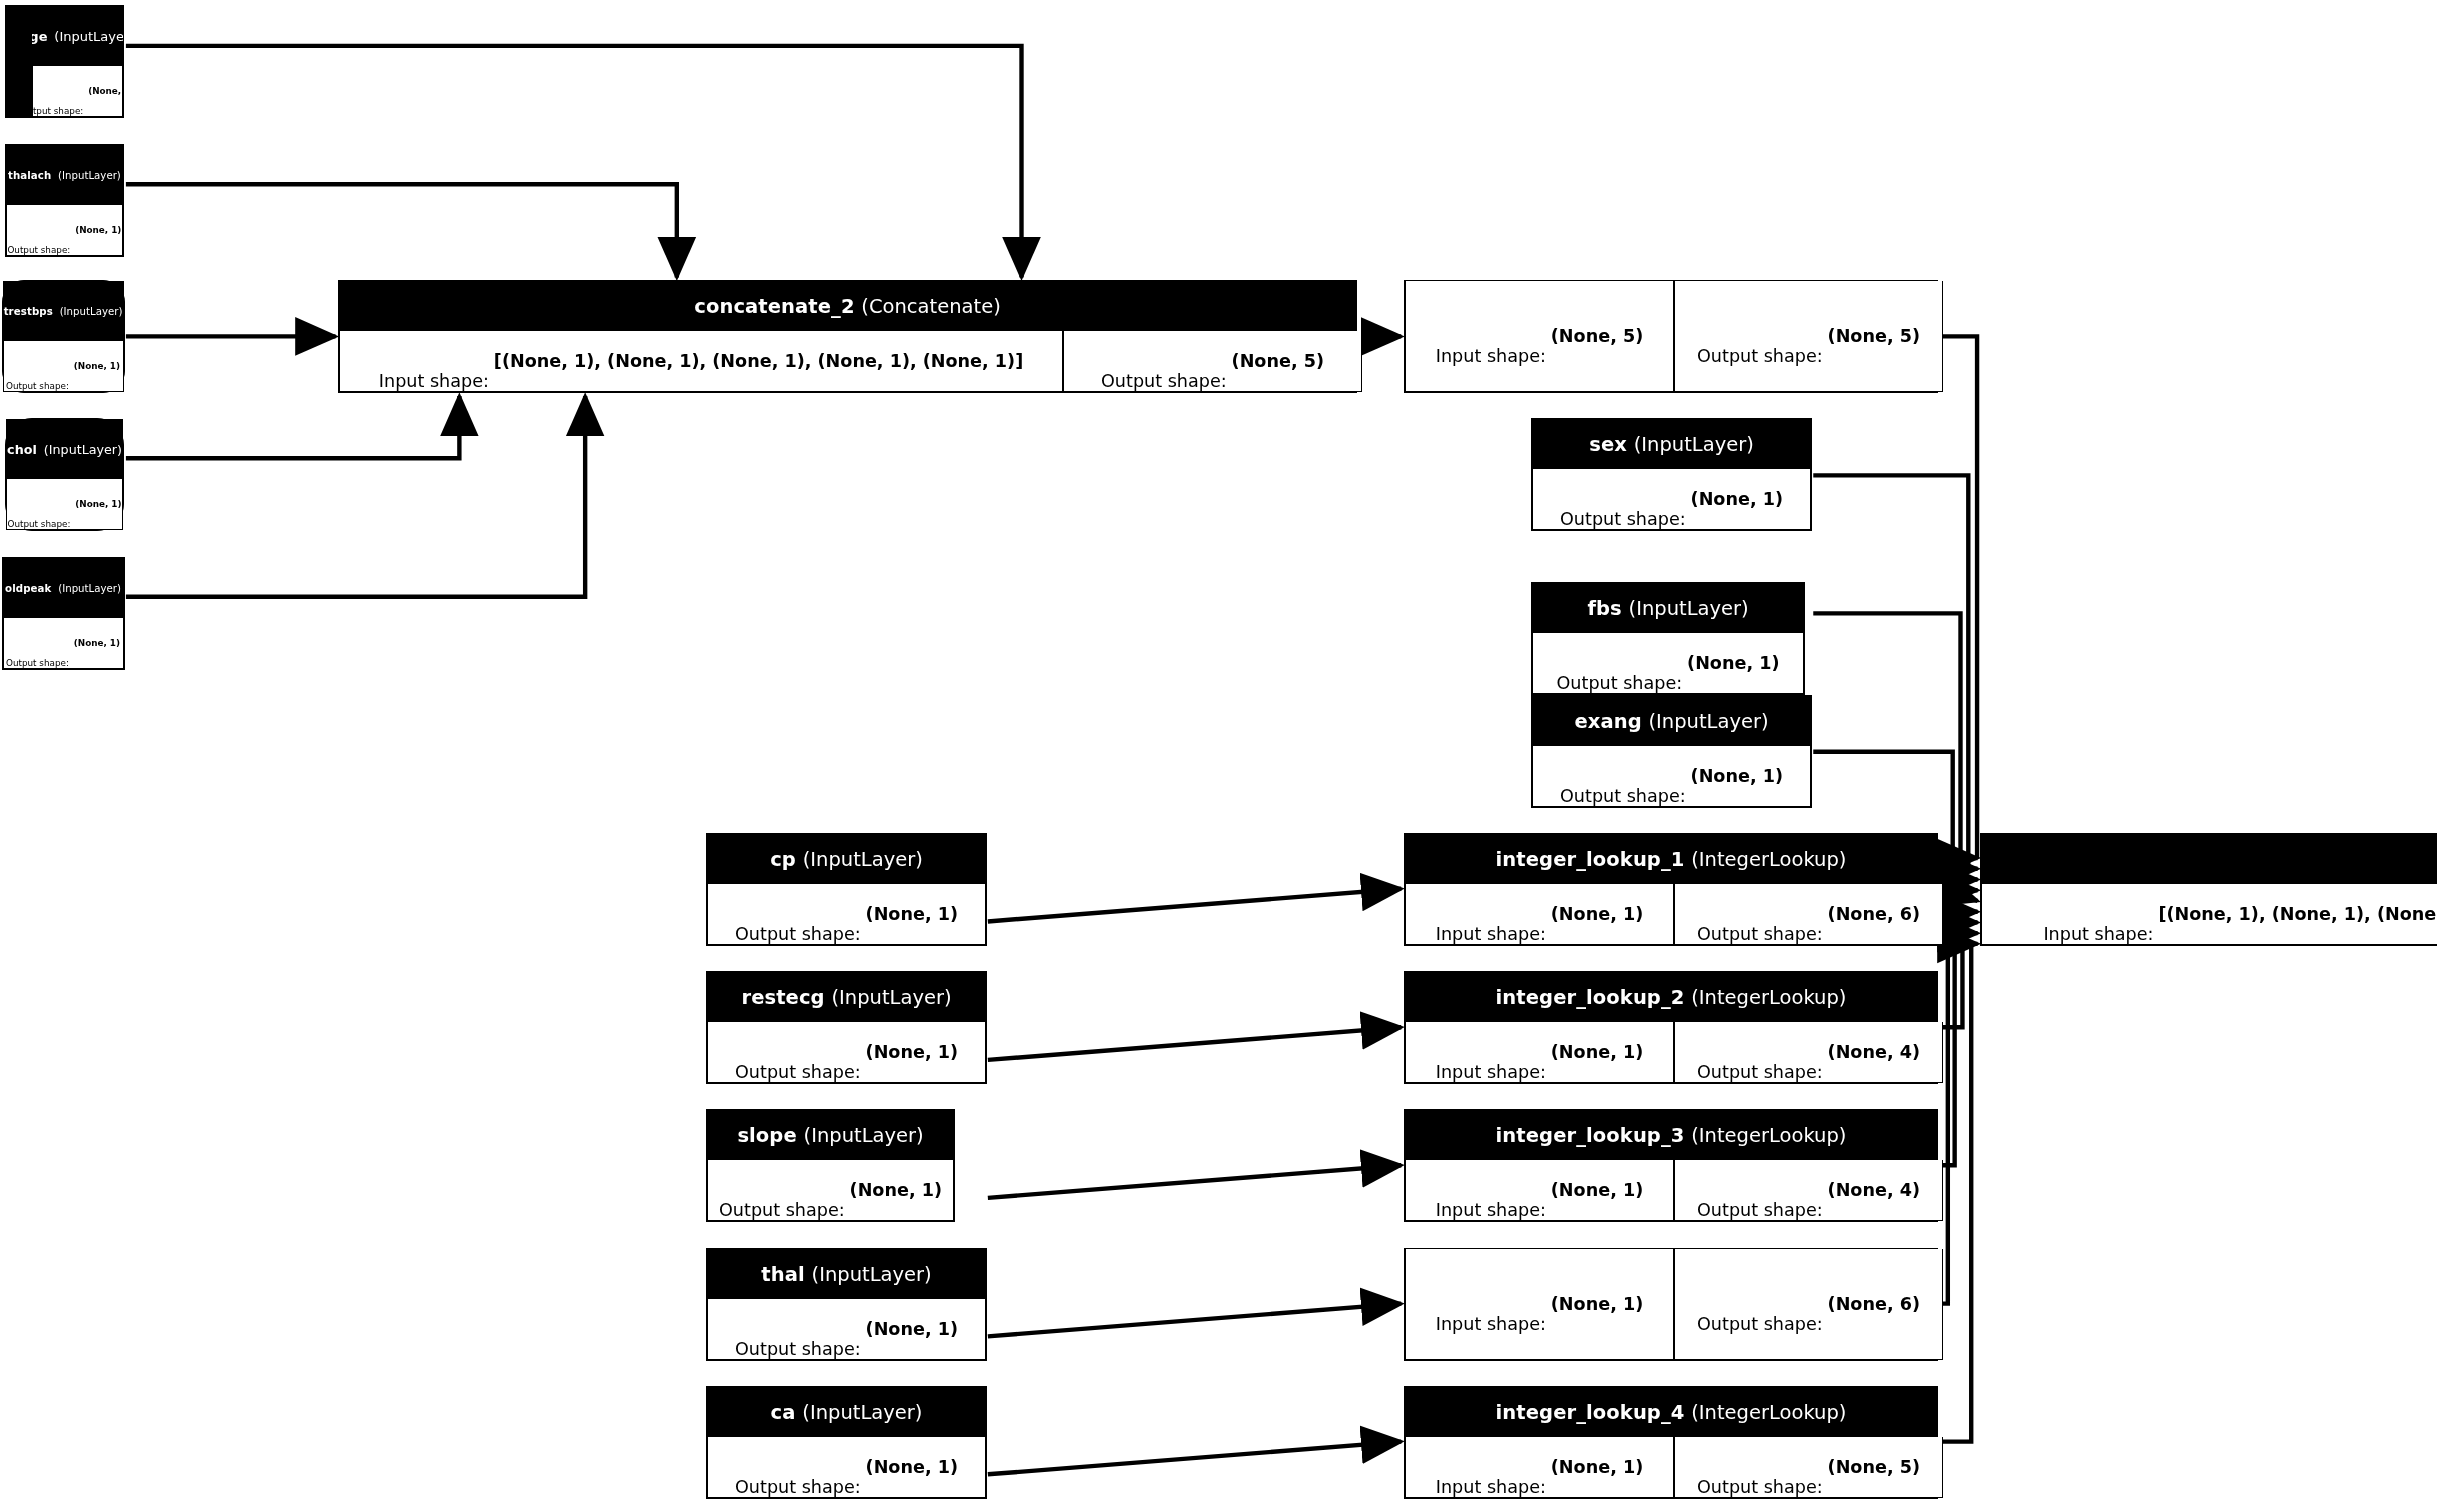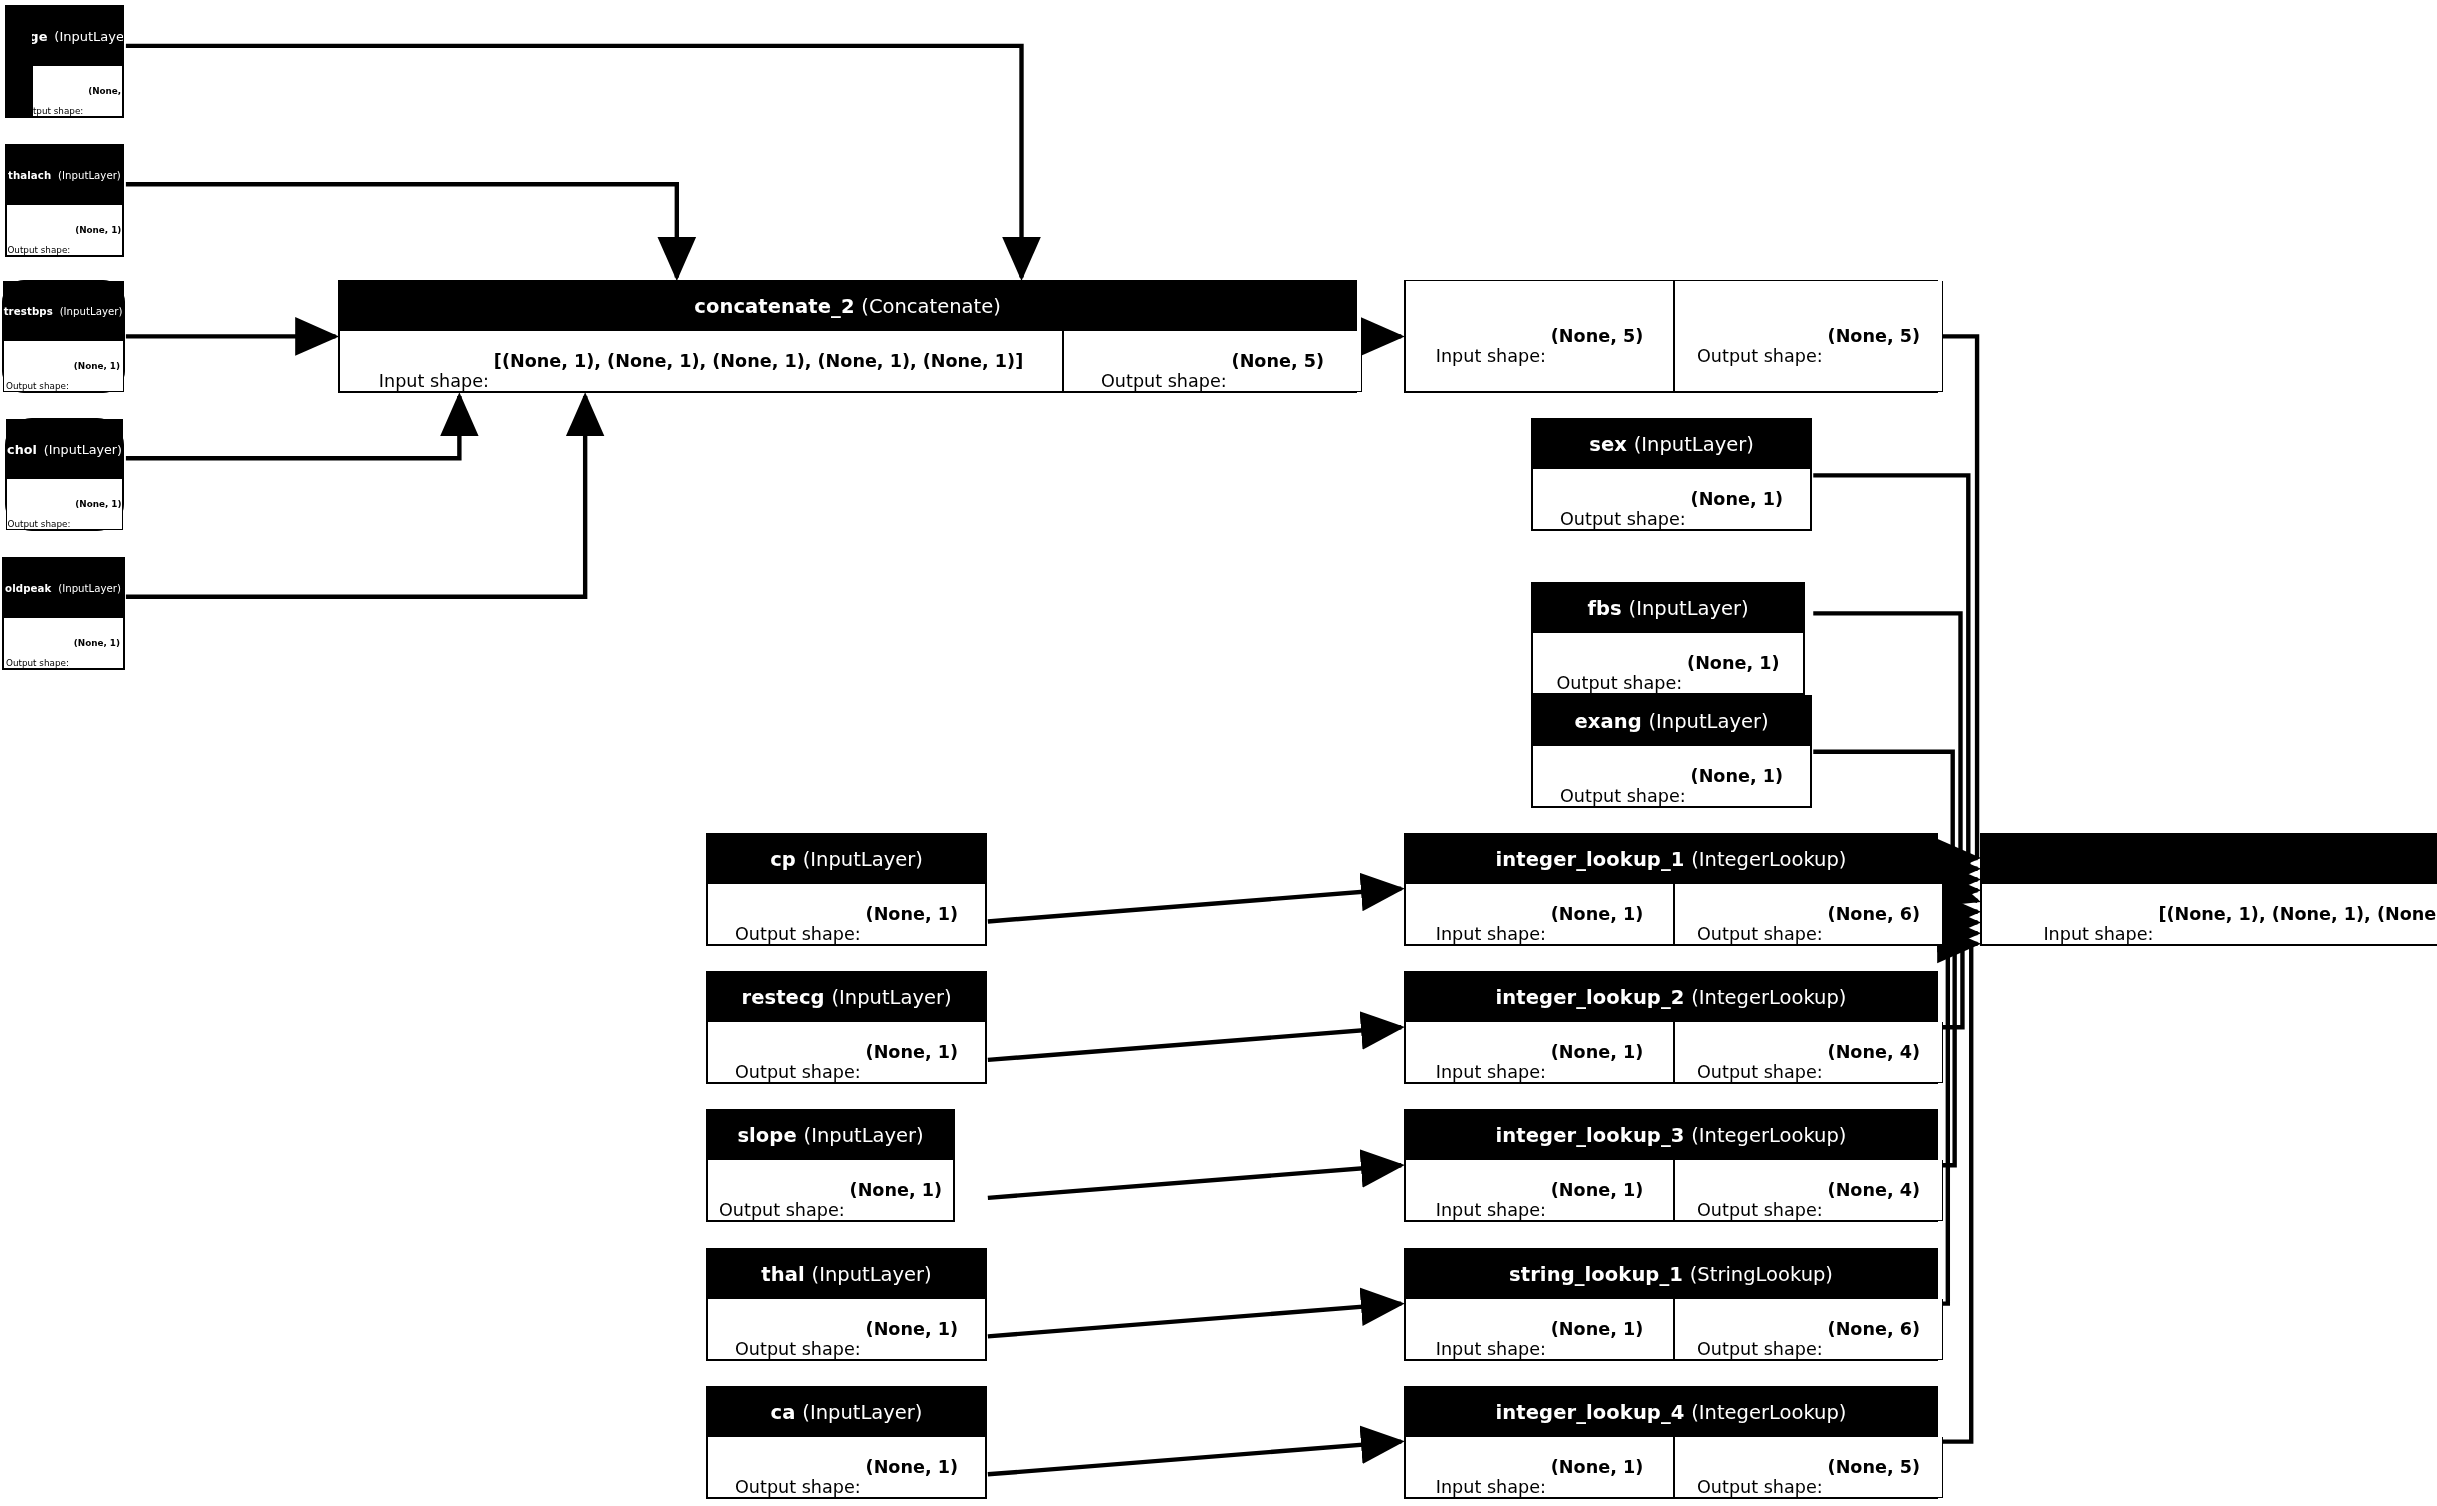--- a/index.html
+++ b/index.html
@@ -337,24 +337,20 @@
             <span class="lbl">Input shape:</span>
             <span class="val">(None, 1)</span>
           </div>
           <div class="cell flexible" style="width: 267px;">
             <span class="lbl">Output shape:</span>
             <span class="val">(None, 4)</span>
           </div>
         </div>
       </div>
       <div class="node" style="left: 1404px; top: 1248px; width: 534px; height: 113px;">
-        <div class="node-header">
-          <span class="nm">string_lookup_1</span>
-          <span class="ty">(StringLookup)</span>
-        </div>
         <div class="node-body">
           <div class="cell flexible" style="width: 267px;">
             <span class="lbl">Input shape:</span>
             <span class="val">(None, 1)</span>
           </div>
           <div class="cell flexible" style="width: 267px;">
             <span class="lbl">Output shape:</span>
             <span class="val">(None, 6)</span>
           </div>
         </div>

